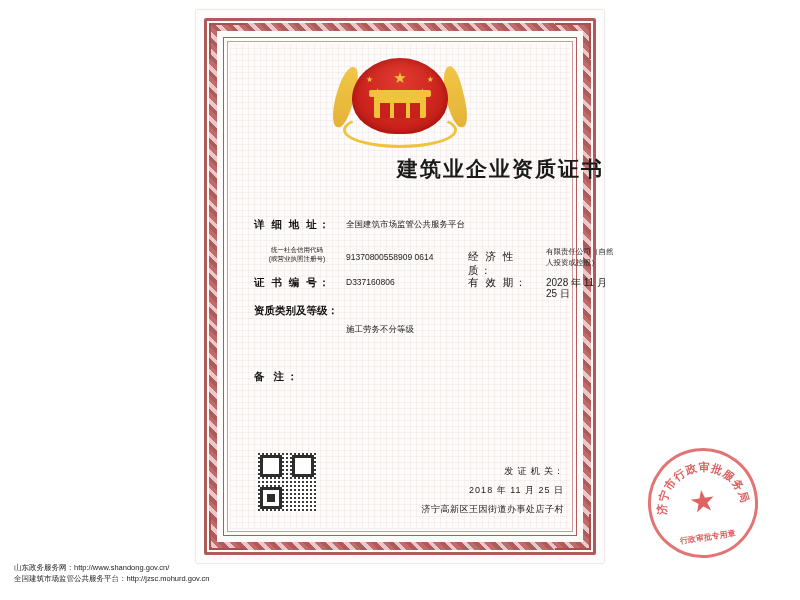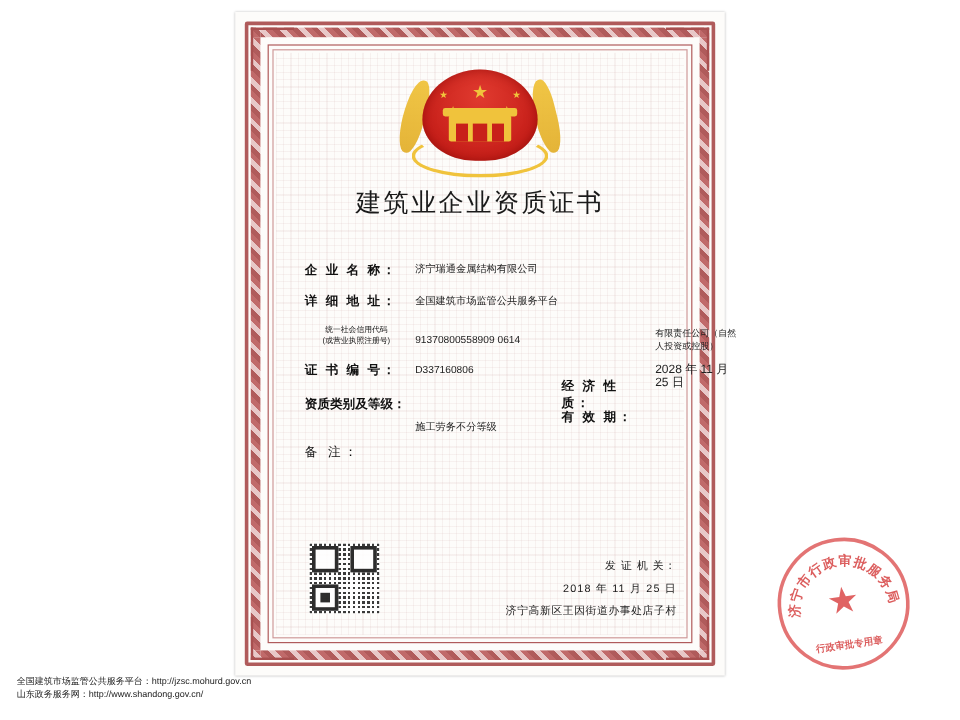--- a/index.html
+++ b/index.html
@@ -106,48 +106,48 @@
     background:linear-gradient(#f0c33c,#e3b02e);
     border-radius:60% 40% 50% 50%;
     opacity:.95;
   }
   .emblem .wheat-l{left:0;transform:rotate(14deg);}
   .emblem .wheat-r{right:0;transform:rotate(-14deg);}
 
   
   .title{
     position:absolute;left:0;right:0;top:145px;
-    text-align:center;
-    font-size:21px;font-weight:normal;color:#1a1a1a;
+    text-align:right;
+    font-size:21px;font-weight:bold;color:#1a1a1a;
     letter-spacing:2px;
     font-family:"DejaVu Sans","Liberation Sans",sans-serif;
   }
 
   .fields{position:absolute;left:58px;right:36px;top:208px;font-size:10px;color:#1b1b1b;}
   .row{position:relative;min-height:20px;margin-bottom:6px;}
   .lbl{
     position:absolute;left:0;top:0;width:86px;text-align:justify;
     font-size:10.5px;font-weight:bold;color:#111;
     letter-spacing:2px;
   }
   .lbl.small{font-size:6.5px;font-weight:normal;letter-spacing:0;line-height:8px;text-align:center;}
   .val{
     position:absolute;left:92px;top:1px;font-size:8.5px;color:#222;
   }
   .lbl2{
     position:absolute;left:214px;top:0;width:74px;
-    font-size:10.5px;font-weight:bold;color:#111;letter-spacing:2px;margin-top:39px;
+    font-size:10.5px;font-weight:normal;color:#111;letter-spacing:2px;
   }
   .val2{
     position:absolute;left:292px;top:1px;font-size:7.5px;color:#222;line-height:11px;width:72px;
   }
   .val2.big{font-size:10px;}
 
   .remark-lbl{
-    position:absolute;left:58px;top:360px;font-size:10.5px;font-weight:normal;letter-spacing:3px;color:#111;
+    position:absolute;left:58px;top:360px;font-size:10.5px;font-weight:bold;letter-spacing:3px;color:#111;
   }
   .remark-body{
     position:absolute;left:92px;top:378px;font-size:8.5px;color:#222;line-height:17px;
   }
 
   .issuer{
     position:absolute;right:40px;top:452px;width:230px;text-align:right;
     font-size:9px;color:#1b1b1b;line-height:19px;
   }
   .issuer .line1{letter-spacing:1px;font-family:Liberation Serif, serif;}
@@ -232,24 +232,20 @@
       <div class="roof"></div>
       <div class="gate"></div>
       <div class="gatedoor"></div>
       <div class="gears"></div>
     </div>
 
     <div class="title">建筑业企业资质证书</div>
 
     <div class="fields">
 
-      <div class="row">
-        <span class="lbl">企 业 名 称：</span>
-        <span class="val">济宁瑞通金属结构有限公司</span>
-      </div>
 
       <div class="row">
         <span class="lbl">详 细 地 址：</span>
         <span class="val">全国建筑市场监管公共服务平台</span>
       </div>
 
       <div class="row" style="min-height:26px">
         <span class="lbl small" style="top:2px">统一社会信用代码</span>
         <span class="lbl small" style="top:11px">(或营业执照注册号)</span>
         <span class="val" style="top:8px">91370800558909 0614</span>
@@ -293,20 +289,20 @@
         </text>
       </svg>
       <div class="star-c">★</div>
       <div class="bottomtxt">行政审批专用章</div>
     </div>
 
   </div>
 
   <div class="footer">
     <div>
+      <span>山东政务服务网：</span><a href="#">http://www.shandong.gov.cn/</a>
+    </div>
+    <div>
       <span>全国建筑市场监管公共服务平台：</span><a href="#">http://jzsc.mohurd.gov.cn</a>
     </div>
-    <div>
-      <span>山东政务服务网：</span><a href="#">http://www.shandong.gov.cn/</a>
-    </div>
   </div>
 
 </div>
 
 </body></html>

